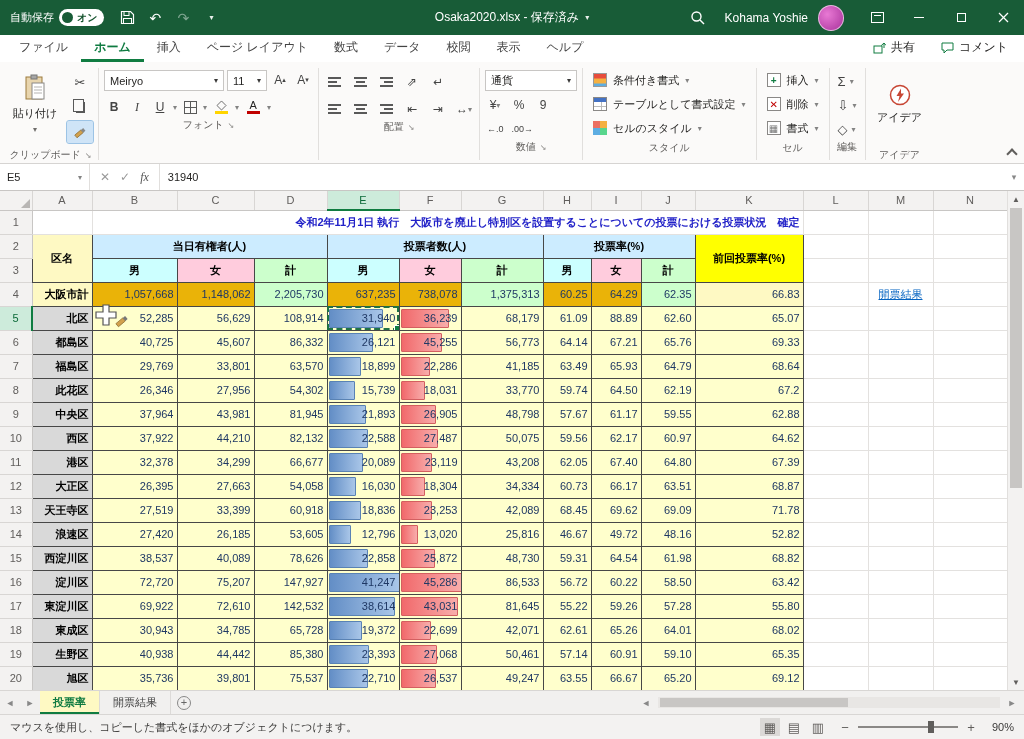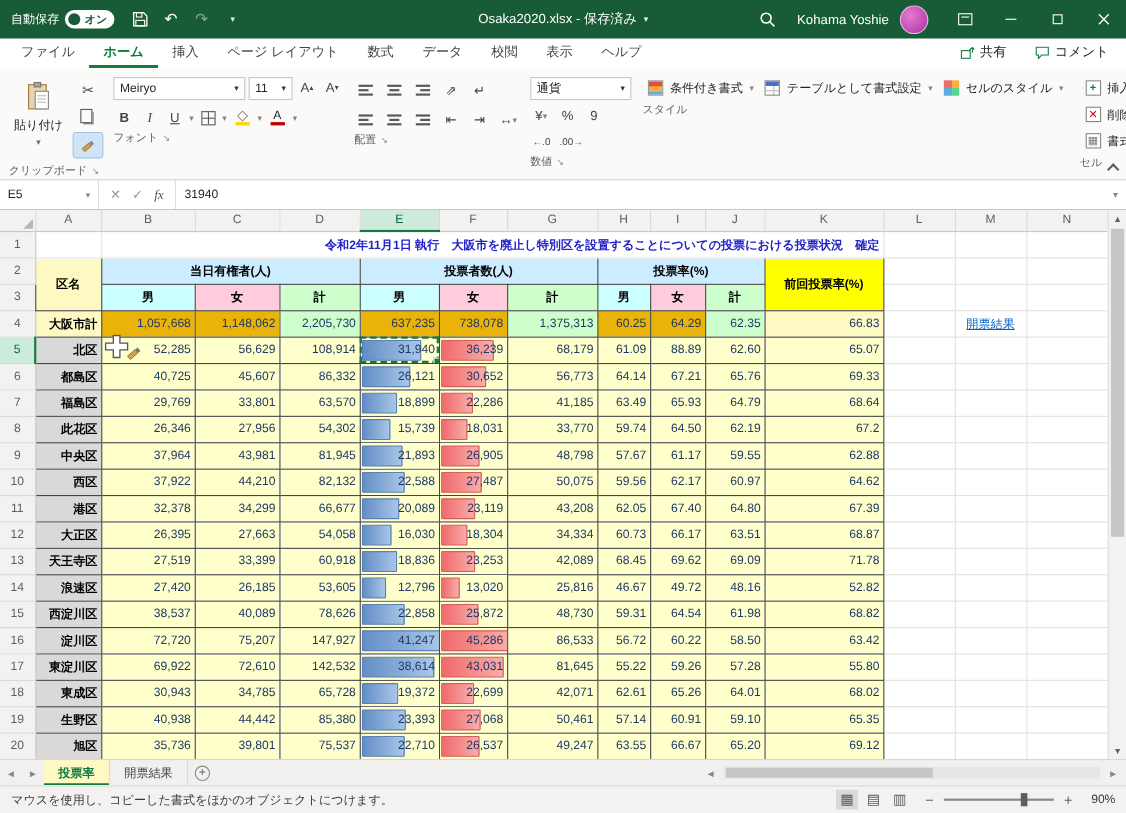--- a/index.html
+++ b/index.html
@@ -29,21 +29,21 @@
 .tabbar{height:27px;background:#fff;display:flex;align-items:flex-end;padding:0 6px}
 .rtab{padding:5px 13px 6px;font-size:12px;color:#444;white-space:nowrap}
 .rtab.active{color:#0F7B41;font-weight:bold;box-shadow:inset 0 -3px 0 #107C41}
 .tabbar-right{margin-left:auto;display:flex;align-items:center;gap:6px;padding-bottom:3px}
 .pillbtn{display:flex;align-items:center;gap:5px;padding:3px 10px;font-size:12px;color:#252423;border-radius:2px}
 
 
 .ribbon{height:102px;background:#FBFAF9;border-bottom:1px solid #D6D4D2;display:flex;padding:3px 0 0 3px;position:relative}
 .group{display:flex;flex-direction:column;padding:1px 5px 0}
 .gbody{flex:1;display:flex;gap:5px;align-items:flex-start}
-.glabel{height:16px;display:flex;align-items:center;justify-content:flex-start;gap:4px;color:#605E5C;font-size:10px}
+.glabel{height:16px;display:flex;align-items:center;justify-content:center;gap:4px;color:#605E5C;font-size:10px}
 .launcher{font-size:8px;color:#8A8886}
 .sep{width:1px;background:#E1DFDD;margin:3px 0}
 .bigbtn{display:flex;flex-direction:column;align-items:center;justify-content:center;width:54px;height:76px;gap:4px;border-radius:2px;text-align:center;color:#252423}
 .smlcol{display:flex;flex-direction:column;gap:3px;padding-top:5px}
 .smlbtn{width:26px;height:22px;display:flex;align-items:center;justify-content:center;border-radius:2px;font-size:13px;color:#444}
 .smlbtn.on{background:#CFE4F7;outline:1px solid #9CC3E5}
 .i-copy{width:9px;height:11px;border:1px solid #595959;background:#fff;position:relative}
 .i-copy::before{content:"";position:absolute;left:-4px;top:-4px;width:9px;height:11px;border:1px solid #595959;background:#FBFAF9}
 .frow1{display:flex;gap:3px;padding-top:4px}
 .combo{display:flex;align-items:center;justify-content:space-between;border:1px solid #C8C6C4;background:#fff;height:21px;padding:0 5px;font-size:11px;color:#252423}
@@ -354,21 +354,21 @@
       </div>
     </div>
     <div class="glabel">
         <span>数値</span>
         <span class="launcher">↘</span>
       </div>
   </div>
   <div class="sep"></div>
 
   <div class="group">
-    <div style="display:flex;padding-top:2px">
+    <div style="display:flex;flex-direction:column;padding-top:2px">
       <span class="stylebtn">
           <span class="ic-cf"></span>
           <span>条件付き書式</span>
           <span class="ddsm grayt">▾</span>
         </span>
       <span class="stylebtn">
           <span class="ic-tbl"></span>
           <span>テーブルとして書式設定</span>
           <span class="ddsm grayt">▾</span>
         </span>
@@ -560,21 +560,21 @@
             <td class="gc "></td>
             <td class="gc "></td>
           </tr>
           <tr>
             <td class="rh">6</td>
             <td class="tb wname gray">都島区</td>
             <td class="tb num pyellow">40,725</td>
             <td class="tb num pyellow">45,607</td>
             <td class="tb num pyellow">86,332</td>
             <td class="tb num pyellow barcell"><div class="bar blue" style="width:63%"></div><span class="bv">26,121</span></td>
-            <td class="tb num pyellow barcell"><div class="bar redb" style="width:68%"></div><span class="bv">30,652</span></td>
+            <td class="tb num pyellow barcell"><div class="bar redb" style="width:68%"></div><span class="bv">45,255</span></td>
             <td class="tb num pyellow">56,773</td>
             <td class="tb num pyellow">64.14</td>
             <td class="tb num pyellow">67.21</td>
             <td class="tb num pyellow">65.76</td>
             <td class="tb num pyellow">69.33</td>
             <td class="gc "></td>
             <td class="gc "></td>
             <td class="gc "></td>
           </tr>
           <tr>

